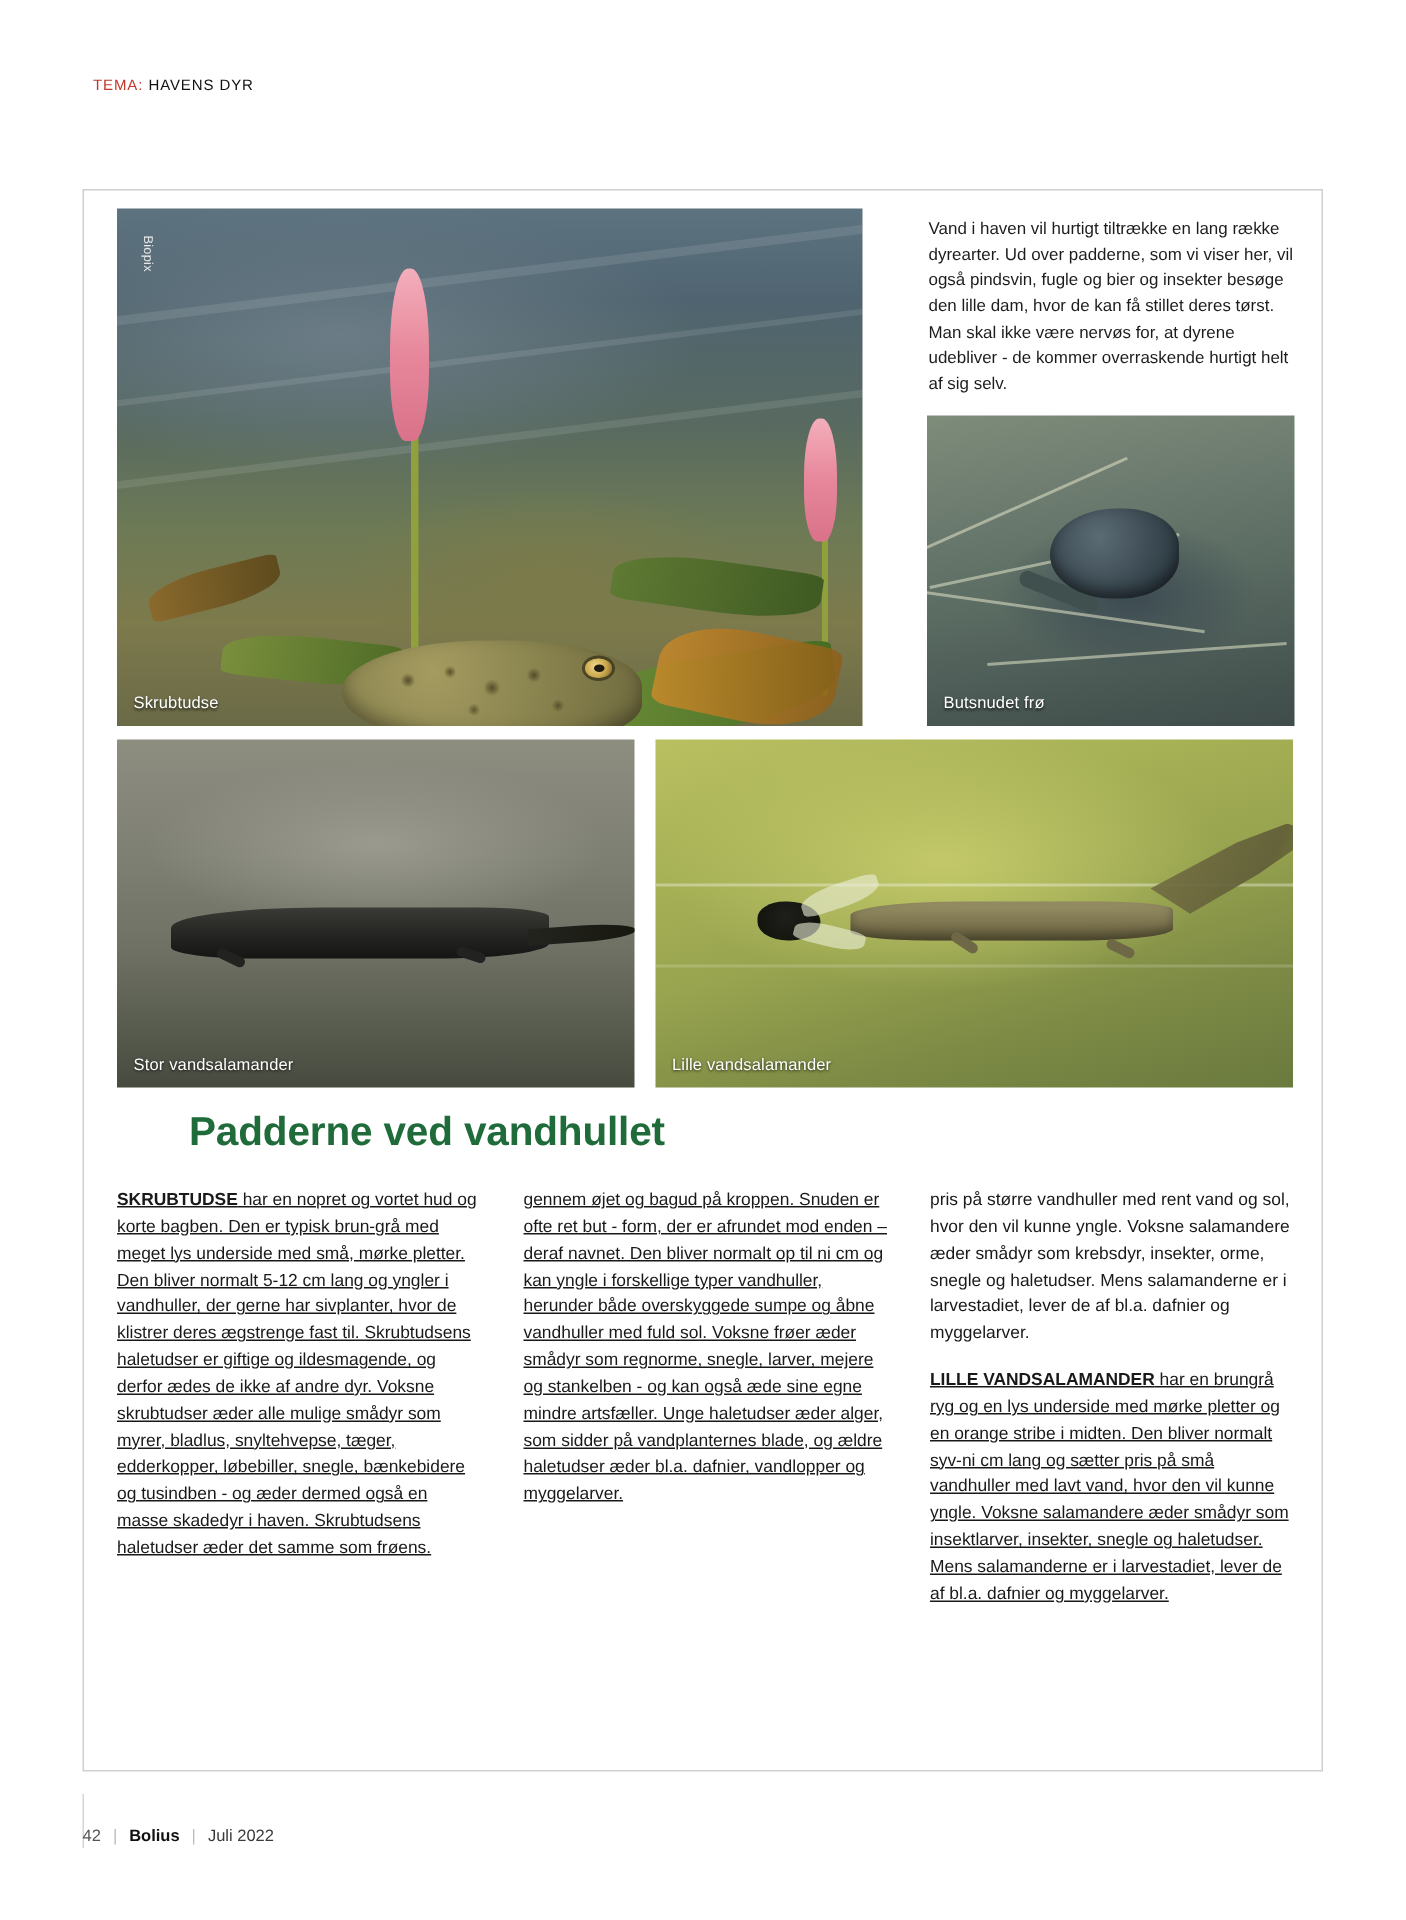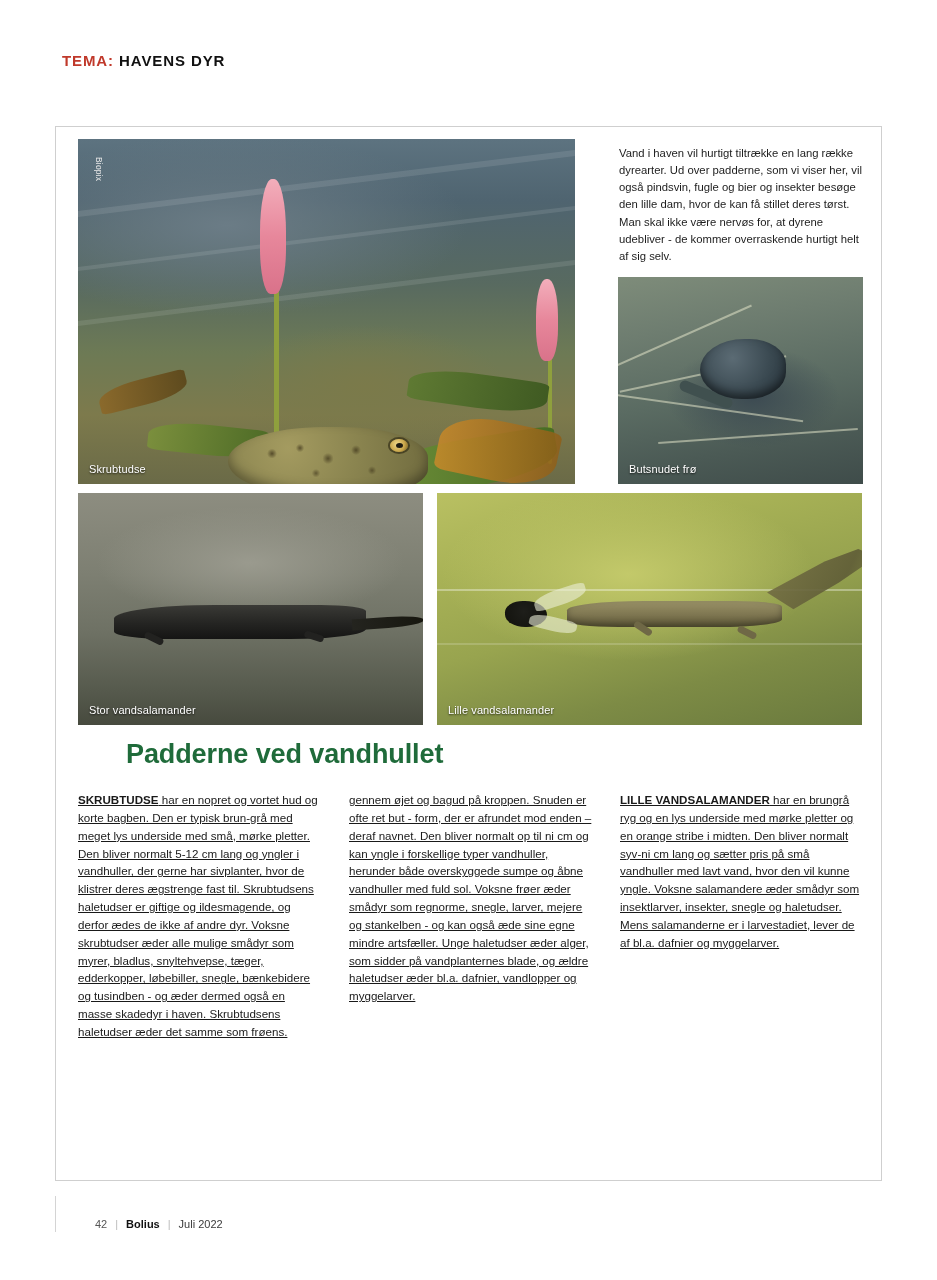--- a/index.html
+++ b/index.html
@@ -20,23 +20,23 @@
     width: 937px;
     height: 1280px;
     box-sizing: border-box;
   }
 
   
   .kicker {
     position: absolute;
     left: 62px;
     top: 52px;
-    font-size: 15px;
+    font-size: 10px;
     letter-spacing: 0.06em;
-    font-weight: bold;
+    font-weight: normal;
   }
   .kicker .tema { color: #c0392b; }
   .kicker .rest { color: #111111; }
 
   
   .frame {
     position: absolute;
     left: 55px;
     top: 126px;
     width: 827px;
@@ -303,21 +303,21 @@
   .footer {
     position: absolute;
     left: 55px;
     top: 1218px;
     display: flex;
     align-items: center;
     gap: 8px;
     font-size: 11px;
     color: #3a3a3a;
   }
-  .footer .pnum { color: #555555; margin-left: 40px; }
+  .footer .pnum { color: #555555; }
   .footer .sep { color: #bbbbbb; }
   .footer .brand { font-weight: bold; color: #111111; }
   .left-rule {
     position: absolute;
     left: 55px;
     top: 1196px;
     width: 1px;
     height: 36px;
     background: #d4d4d4;
   }
@@ -407,20 +407,23 @@
         </div>
 
         <div class="col">
           <p>
             <span>gennem øjet og bagud på kroppen. Snuden er ofte ret but - form, der er afrundet mod enden – deraf navnet. Den bliver normalt op til ni cm og kan yngle i forskellige typer vandhuller, herunder både overskyggede sumpe og åbne vandhuller med fuld sol. Voksne frøer æder smådyr som regnorme, snegle, larver, mejere og stankelben - og kan også æde sine egne mindre artsfæller. Unge haletudser æder alger, som sidder på vandplanternes blade, og ældre haletudser æder bl.a. dafnier, vandlopper og myggelarver.</span>
           </p>
         </div>
 
         <div class="col">
           <p>
+            <span>pris på større vandhuller med rent vand og sol, hvor den vil kunne yngle. Voksne salamandere æder smådyr som krebsdyr, insekter, orme, snegle og haletudser. Mens salamanderne er i larvestadiet, lever de af bl.a. dafnier og myggelarver.</span>
+          </p>
+          <p>
             <span class="lead">LILLE VANDSALAMANDER</span><span> har en brungrå ryg og en lys underside med mørke pletter og en orange stribe i midten. Den bliver normalt syv-ni cm lang og sætter pris på små vandhuller med lavt vand, hvor den vil kunne yngle. Voksne salamandere æder smådyr som insektlarver, insekter, snegle og haletudser. Mens salamanderne er i larvestadiet, lever de af bl.a. dafnier og myggelarver.</span>
           </p>
         </div>
 
       </div>
     </div>
 
   </div>
 
   <div class="left-rule"></div>

